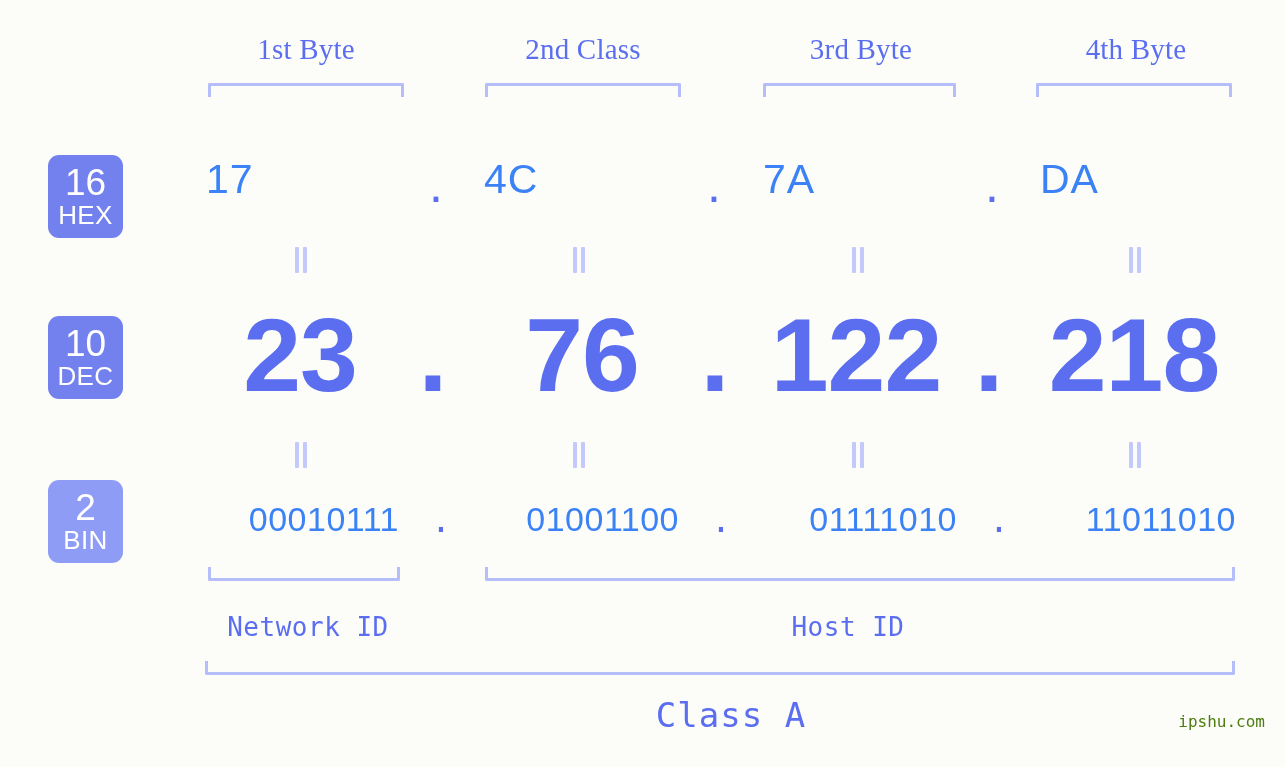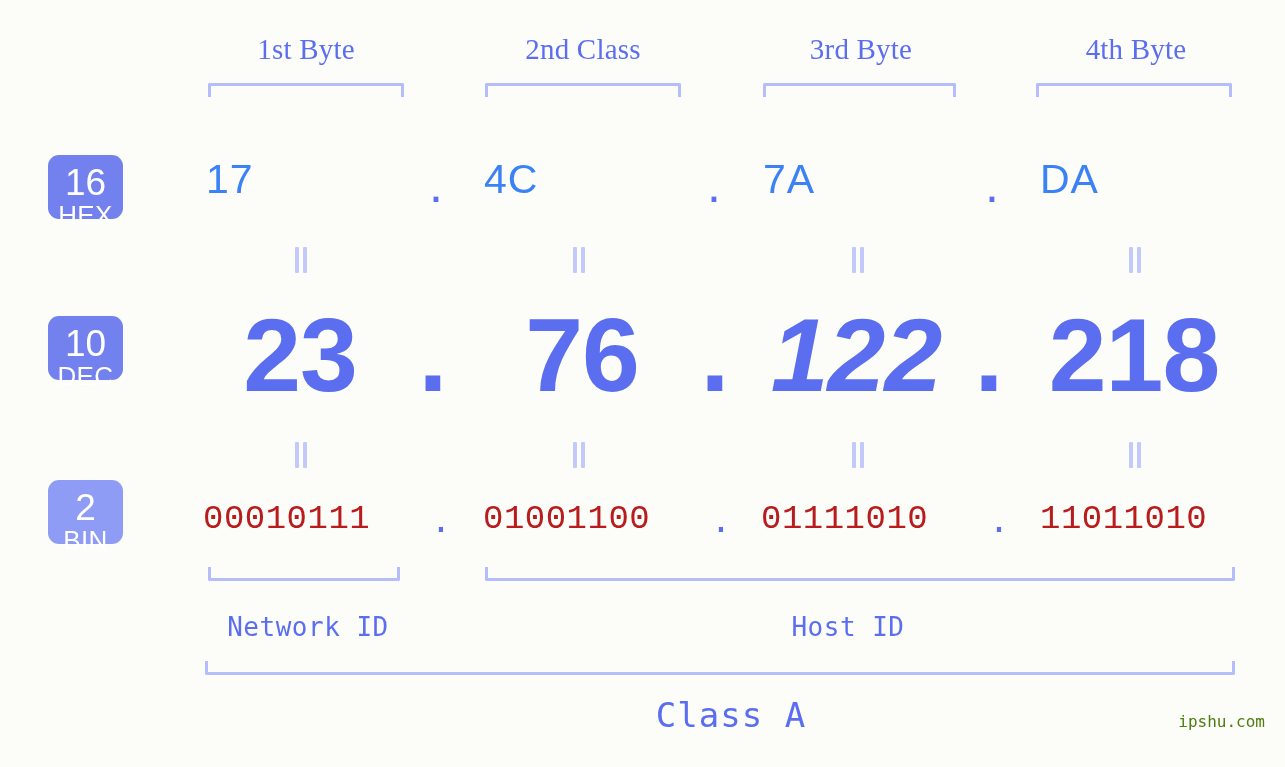--- a/index.html
+++ b/index.html
@@ -54,21 +54,21 @@
     border-top: none;
     height: 14px;
     box-sizing: border-box;
     border-radius: 0 0 2px 2px;
   }
 
   
   .badge {
     position: absolute;
     width: 75px;
-    height: 64px;
+    height: 83px;
     border-radius: 11px;
     color: #ffffff;
     text-align: center;
     box-sizing: border-box;
     padding-top: 7px;
   }
   .badge .num {
     display: block;
     font-size: 37px;
     line-height: 41px;
@@ -123,24 +123,24 @@
   .dec-dot {
     font-size: 104px;
     font-weight: 700;
     color: #5b6ef0;
     text-align: center;
     line-height: 104px;
   }
 
   
   .bin-val {
-    font-family: Liberation Mono, monospace;
+    font-family: Liberation Sans, sans-serif;
     font-size: 34px;
-    color: #b91c1c;
-    text-align: left;
+    color: #3b82f6;
+    text-align: right;
     letter-spacing: 0.5px;
   }
   .bin-dot {
     font-family: "DejaVu Sans Mono", monospace;
     font-size: 34px;
     color: #5b6ef0;
     text-align: center;
   }
 
   
@@ -219,21 +219,21 @@
   </div>
   <div class="eqmark" style="left:1124px; top:247px;">
     <i class="a"></i>
       <i class="b"></i>
   </div>
 
   <div class="abs dec-val" style="left:205px; top:303px; width:190px;">23</div>
   <div class="abs dec-dot" style="left:393px; top:303px; width:80px;">.</div>
   <div class="abs dec-val" style="left:487px; top:303px; width:190px;">76</div>
   <div class="abs dec-dot" style="left:675px; top:303px; width:80px;">.</div>
-  <div class="abs dec-val" style="left:761px; top:303px; width:190px;font-style:italic;">122</div>
+  <div class="abs dec-val" style="left:761px; top:303px; width:190px;">122</div>
   <div class="abs dec-dot" style="left:949px; top:303px; width:80px;">.</div>
   <div class="abs dec-val" style="left:1036px; top:303px; width:196px;">218</div>
 
   <div class="eqmark" style="left:290px; top:442px;">
     <i class="a"></i>
       <i class="b"></i>
   </div>
   <div class="eqmark" style="left:568px; top:442px;">
     <i class="a"></i>
       <i class="b"></i>

